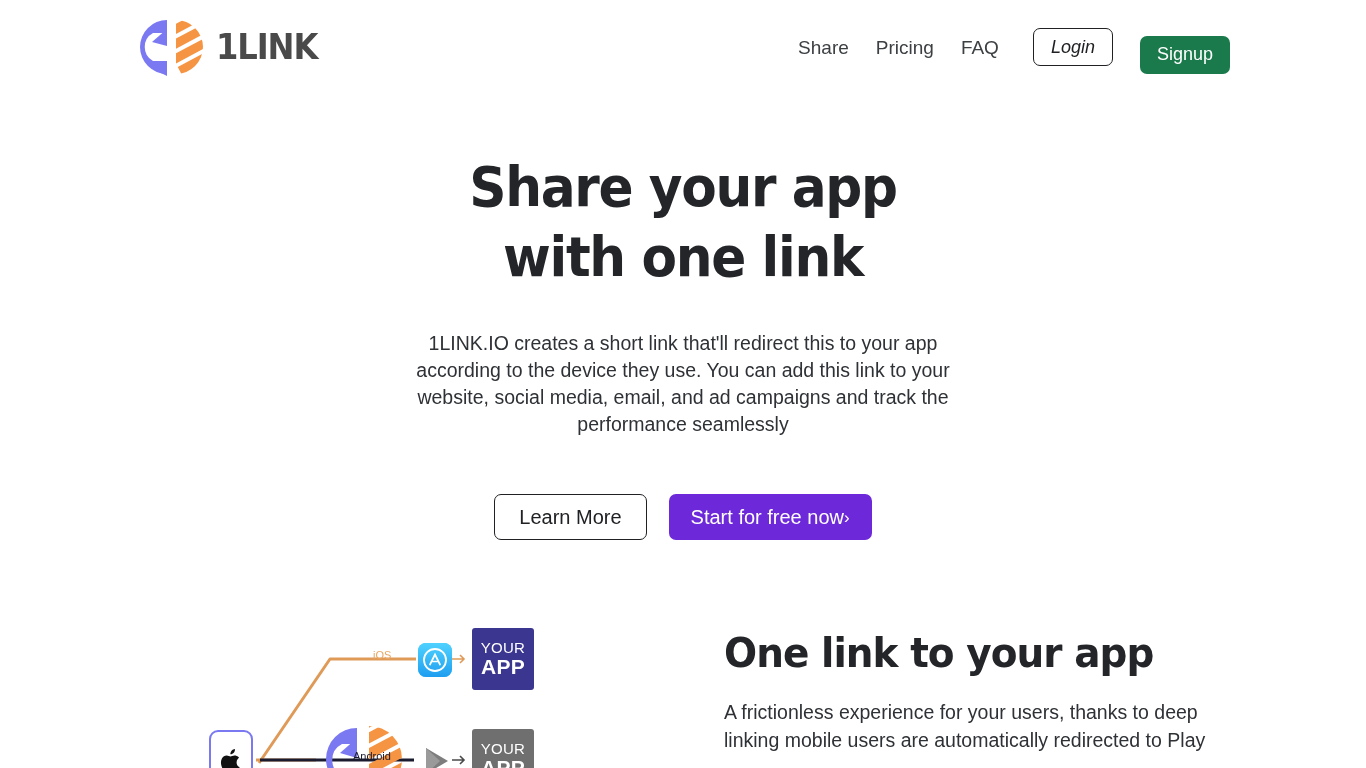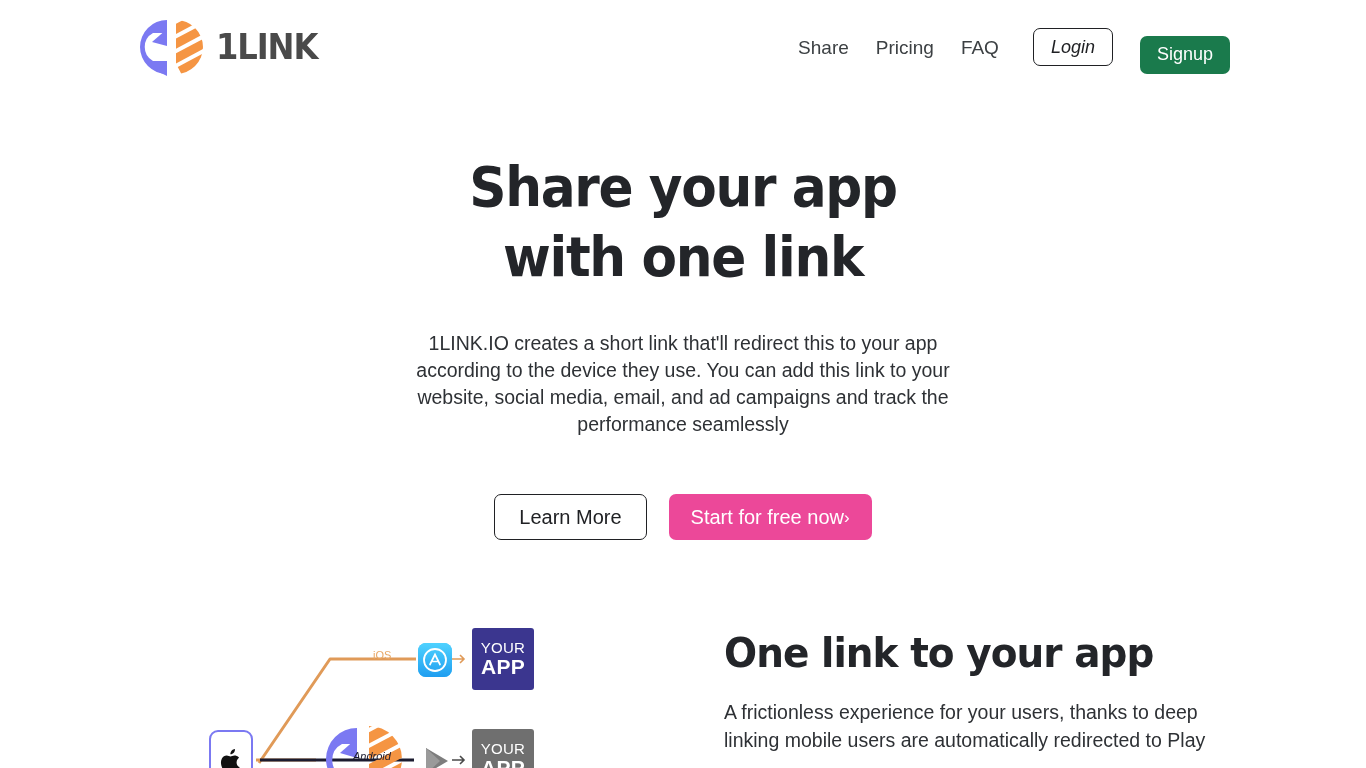--- a/index.html
+++ b/index.html
@@ -148,21 +148,21 @@
     white-space: nowrap;
   }
   .btn-start {
     display: inline-flex;
     align-items: center;
     justify-content: center;
     height: 46px;
     padding: 0 22px;
     font-size: 20px;
     color: #ffffff;
-    background: #ec4899;
+    background: #6d28d9;
     border: none;
     border-radius: 7px;
     cursor: pointer;
     white-space: nowrap;
   }
   .chev { font-size: 17px; line-height: 1; display: inline-block; }
 
   
   .feature {
     position: absolute;
@@ -205,21 +205,21 @@
     color: #2e3135;
   }
 
   .art-label {
     position: absolute;
     font-size: 11px;
     font-family: "Liberation Sans", sans-serif;
     line-height: 1;
   }
   .label-ios { color: #e8a765; }
-  .label-android { color: #1b1b2f; font-style: italic; }
+  .label-android { color: #1b1b2f; }
 
   .appbox {
     position: absolute;
     display: flex;
     flex-direction: column;
     align-items: center;
     justify-content: center;
     border-radius: 3px;
     color: #ffffff;
     font-family: "Liberation Sans", sans-serif;

